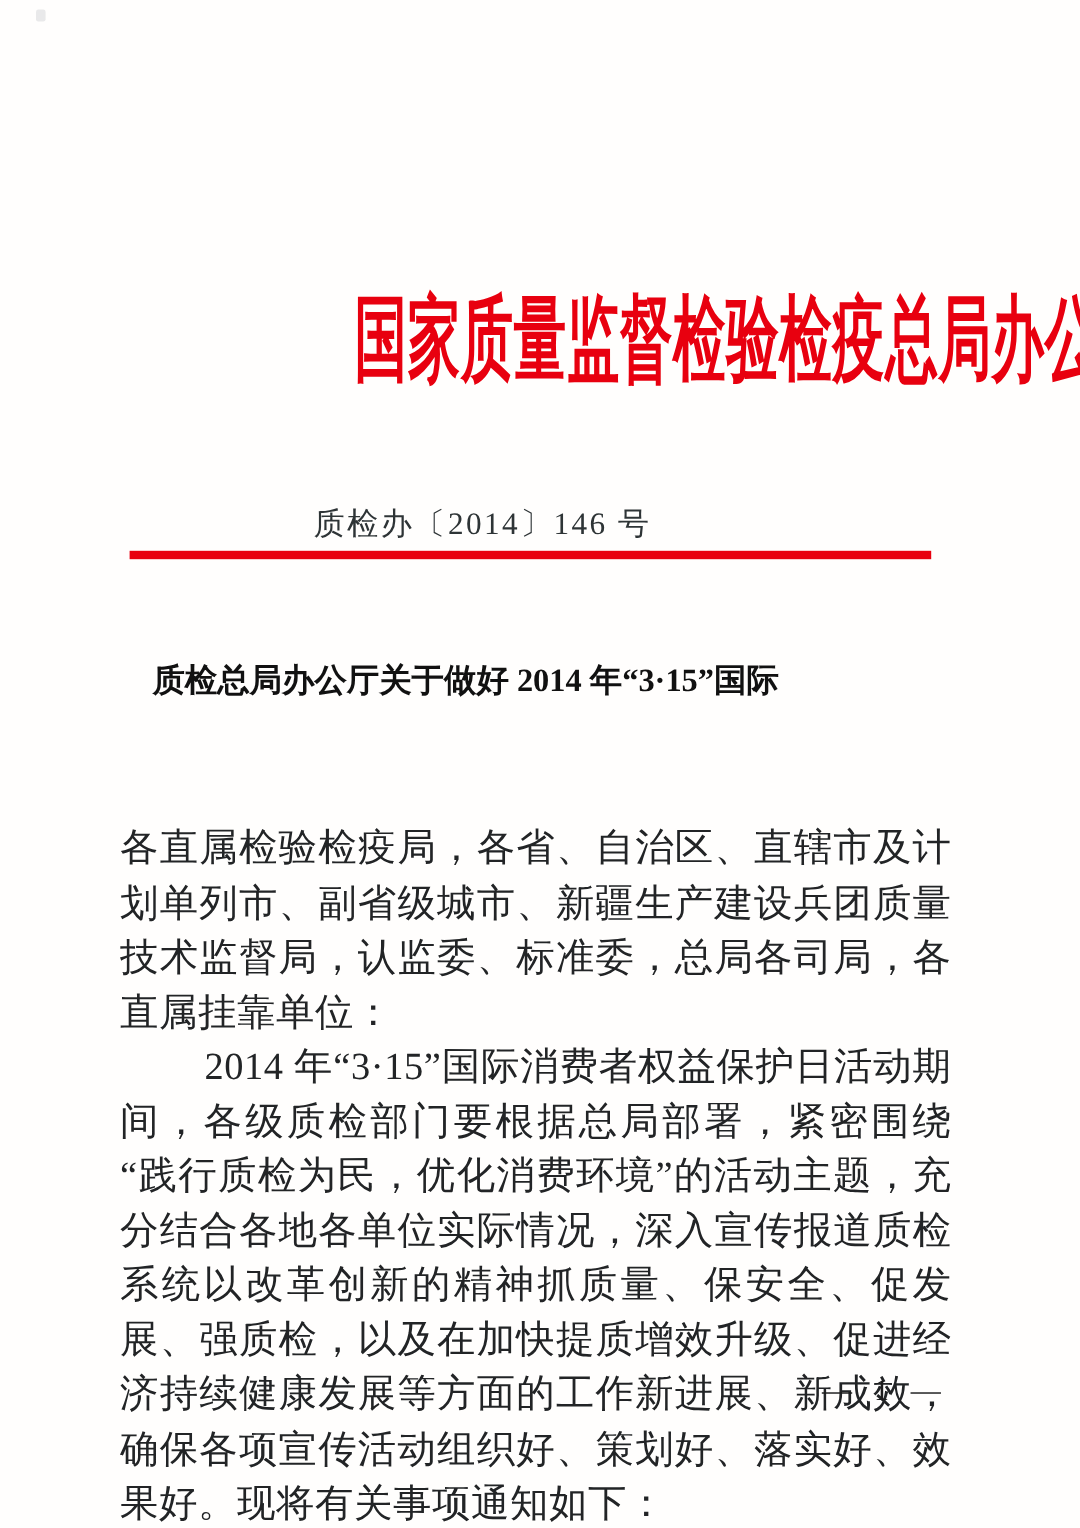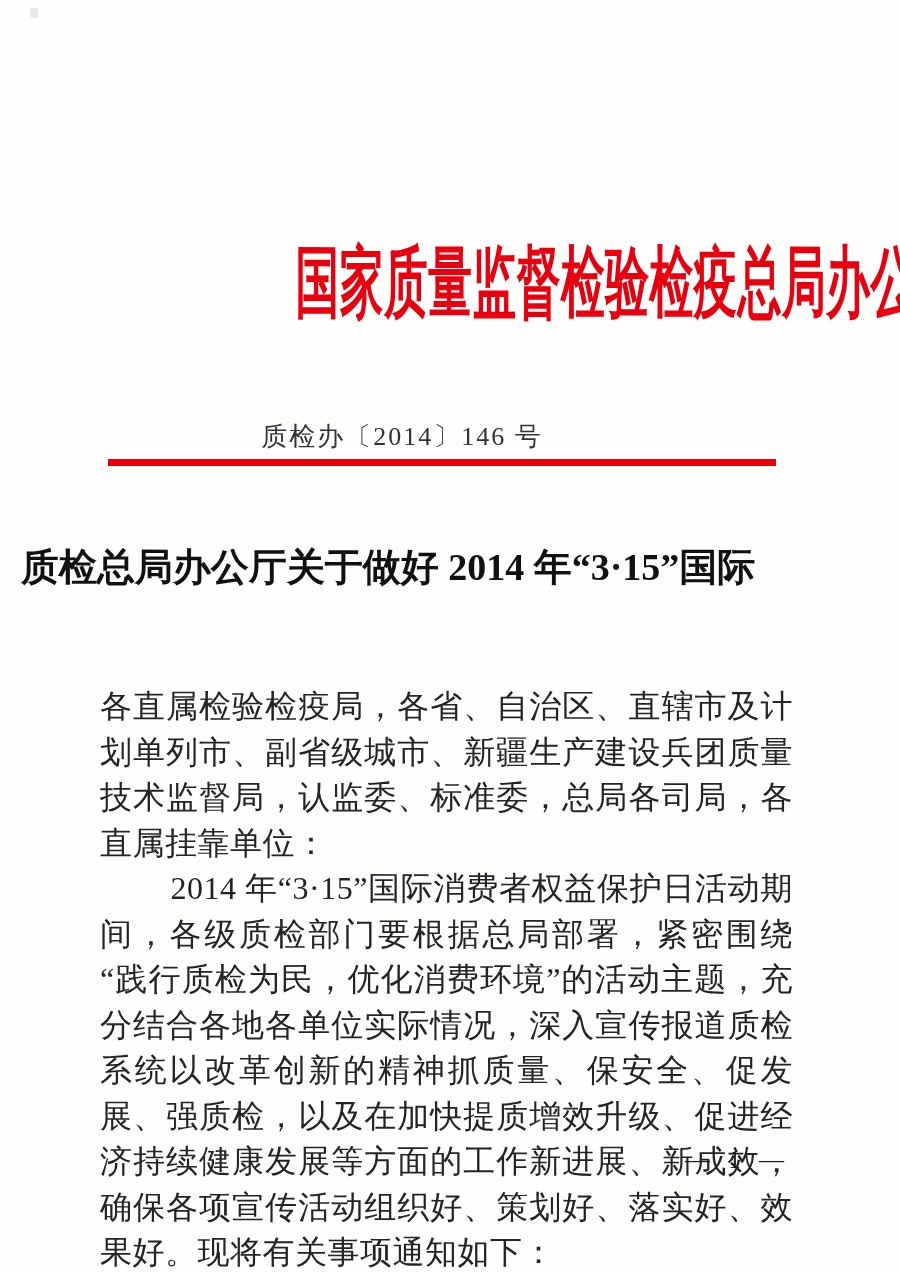--- a/index.html
+++ b/index.html
@@ -62,21 +62,21 @@
     top: 459px; left: 108px;
     width: 668px; height: 7px;
     background: var(--accent);
   }
   
   .doc-title {
     position: absolute;
     top: 543px; left: 0;
     width: 776px;
     text-align: center;
-    font-size: 38px;
+    font-size: 27px;
     font-weight: bold;
     color: #111;
     line-height: 49px;
   }
   
   .body-block {
     position: absolute;
     top: 684px; left: 100px;
     width: 693px;
     font-size: 32px;

